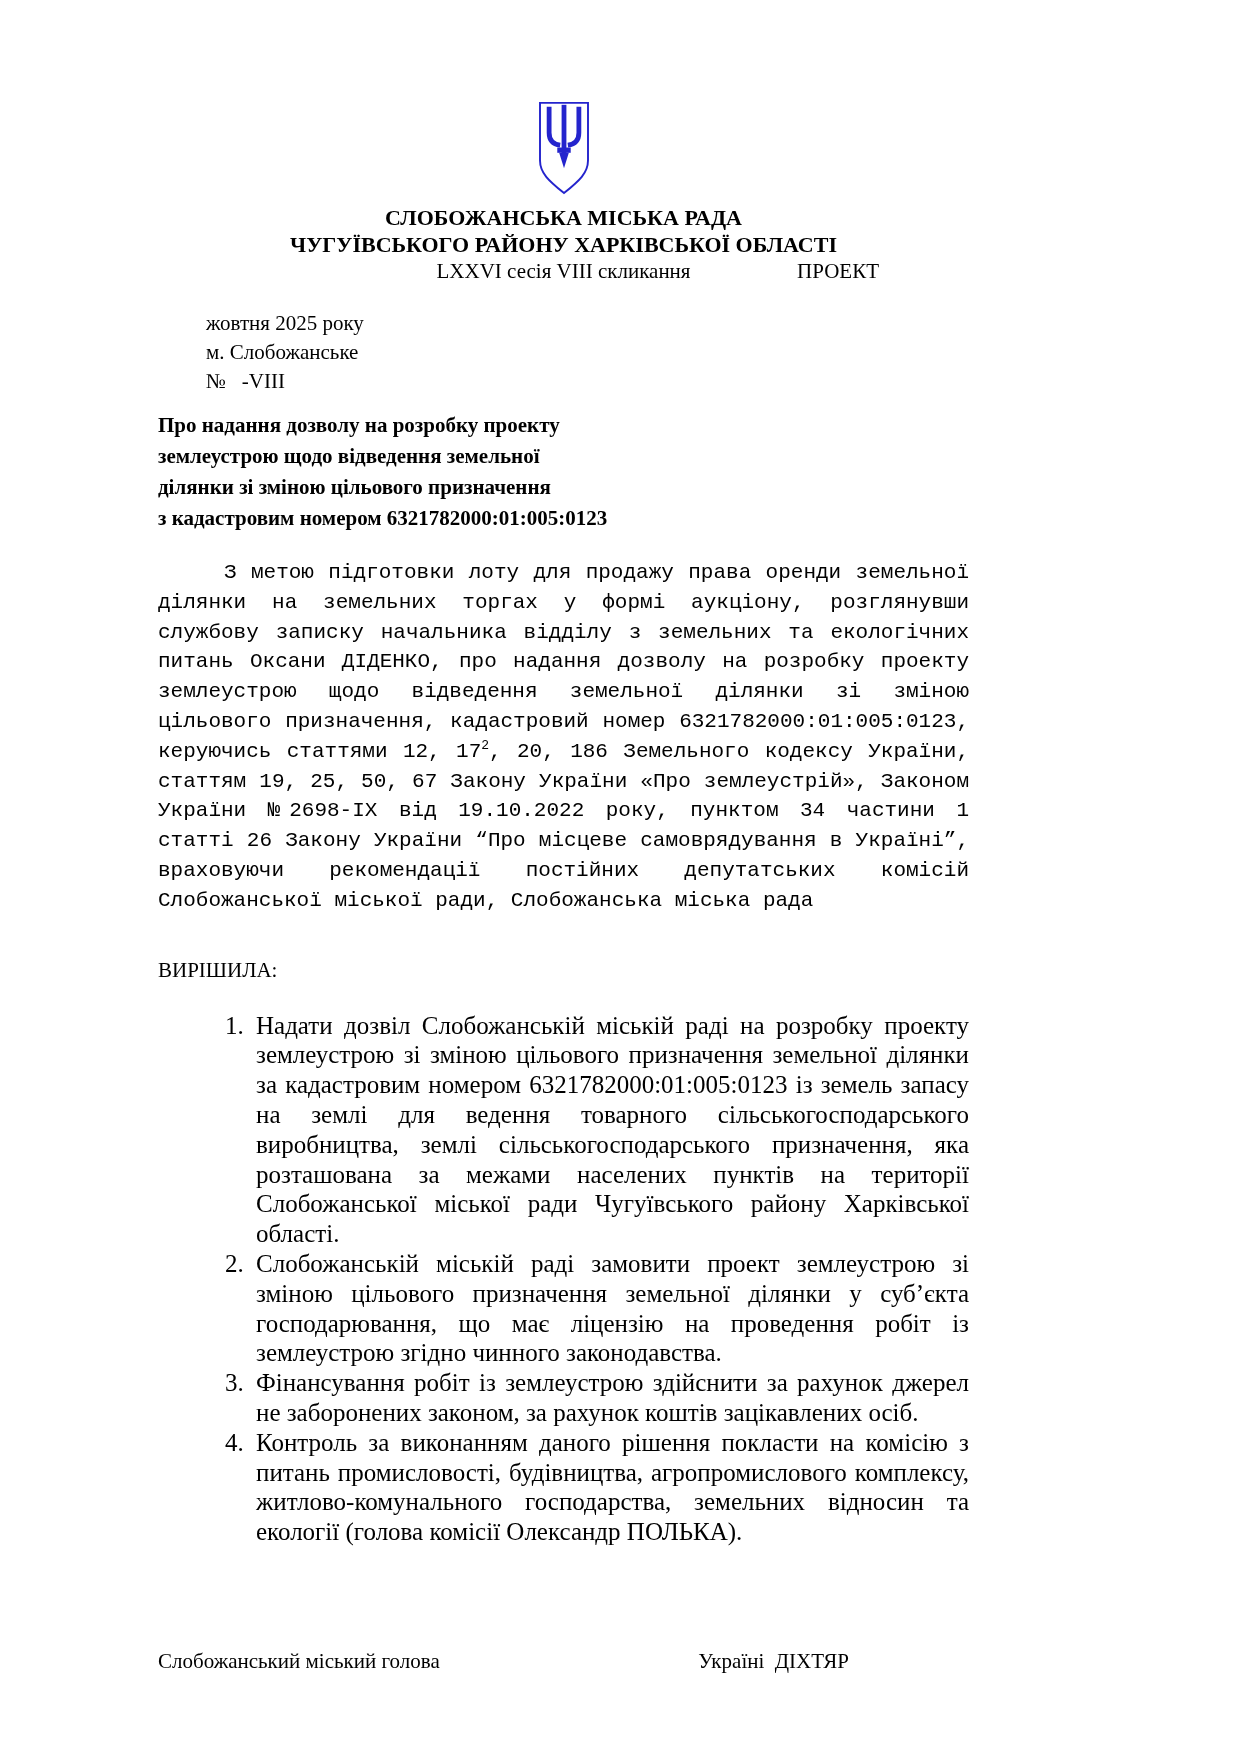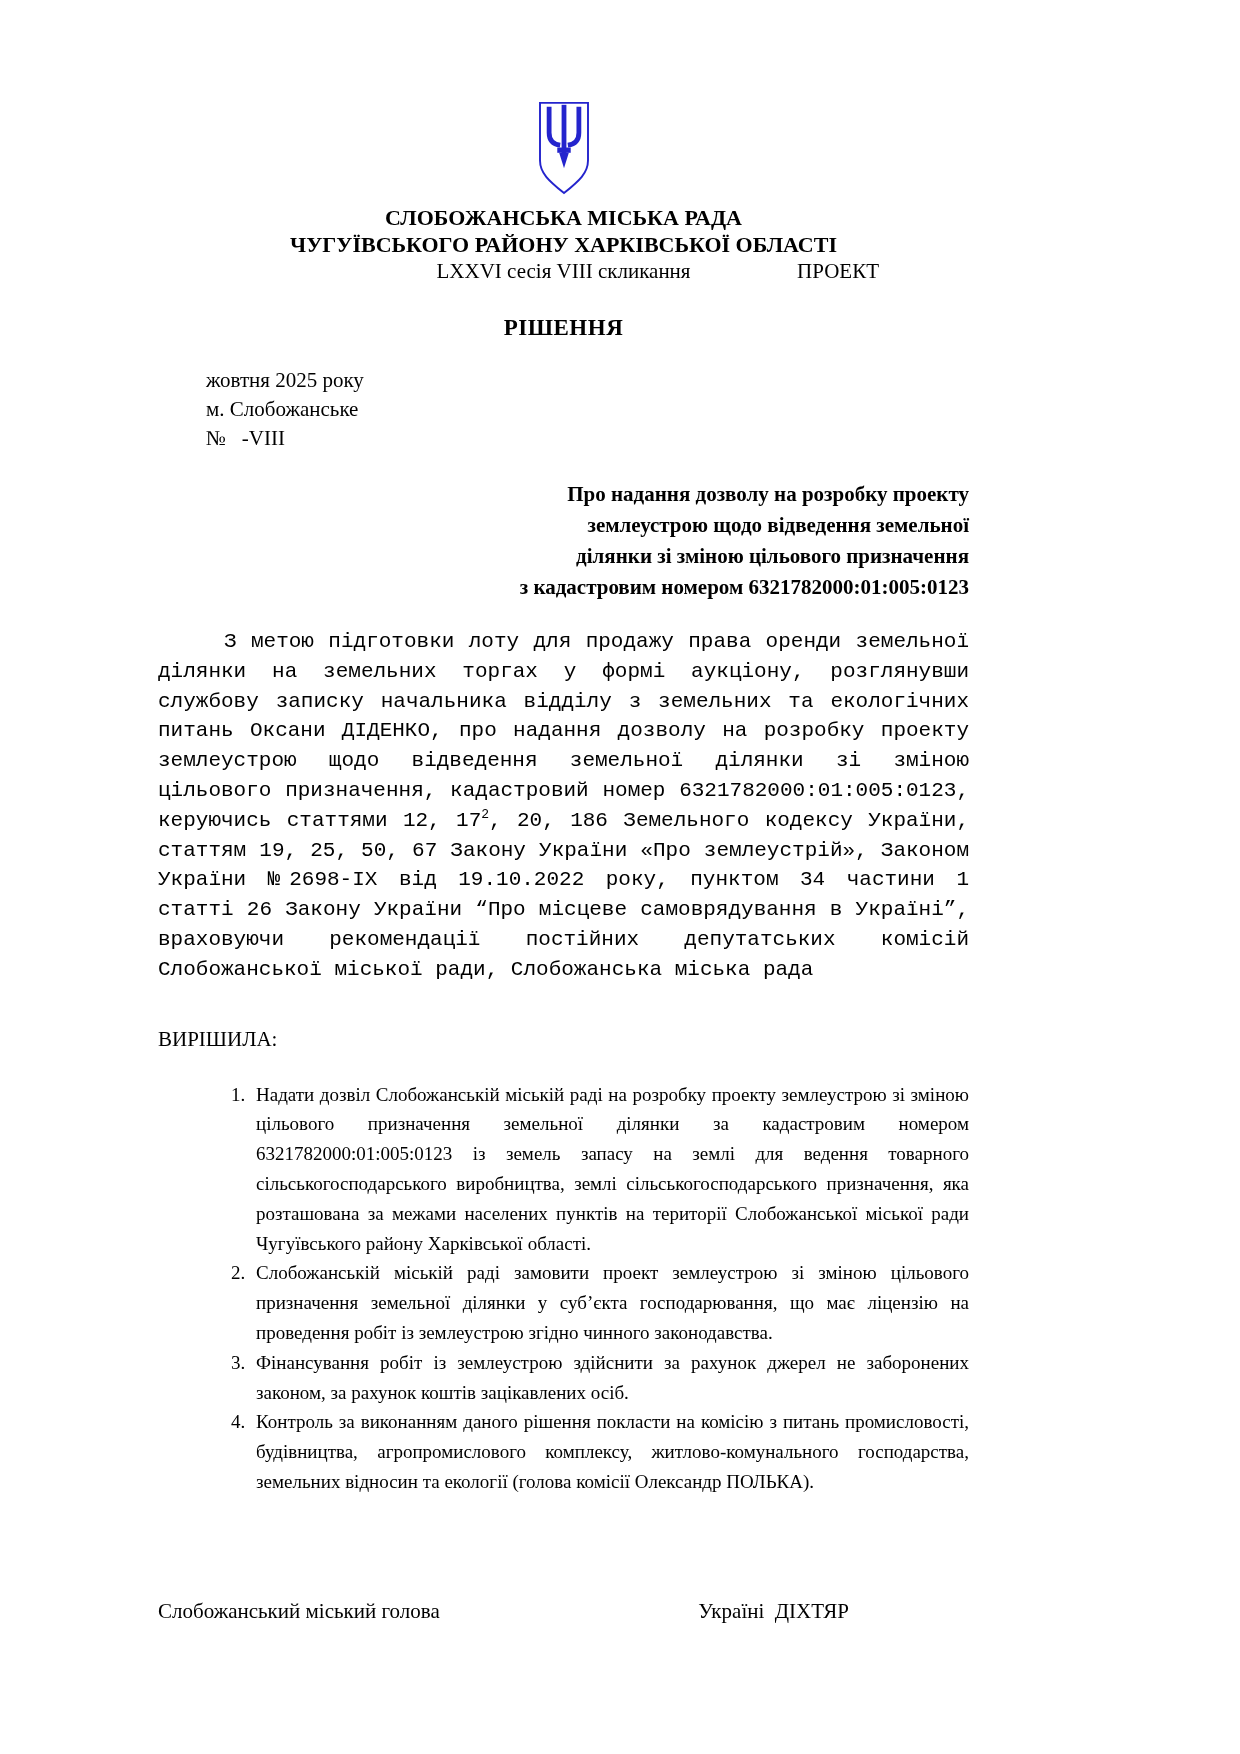--- a/index.html
+++ b/index.html
@@ -14,28 +14,28 @@
   .org1 { margin-top:8px; }
 
   .session-row { position:relative; text-align:center; font-size:21px; line-height:27px; }
   .session-row .draft { position:absolute; right:90px; top:0; }
 
   .doc-type { margin-top:28px; text-align:center; font-weight:bold; font-size:23px; line-height:29px; letter-spacing:0.5px; }
 
   .date-row { margin-top:24px; display:flex; justify-content:space-between; font-size:21px; line-height:29px; padding-left:48px; padding-right:152px;flex-direction:column; }
   .pre { white-space:pre; }
 
-  .subject { margin-top:26px; font-weight:bold; font-size:21px; line-height:31px;text-align:right; }
+  .subject { margin-top:14px; font-weight:bold; font-size:21px; line-height:31px; }
 
   .preamble { margin-top:24px; font-size:21px; line-height:29.8px; text-align:justify; text-indent:66px;font-family:Liberation Mono, monospace; }
   .preamble sup { font-size:0.62em; vertical-align:super; line-height:0; }
 
   .resolved { margin-top:40px; font-size:21px; line-height:29px; }
 
-  ol.items { margin-top:26px; padding-left:92px; font-size:19px; line-height:29.8px; }
+  ol.items { margin-top:26px; padding-left:92px; font-size:25px; line-height:29.8px; }
   ol.items li { text-align:justify; padding-left:6px; }
 
   .signature { margin-top:100px; display:flex; justify-content:space-between; font-size:21px; line-height:29px; padding-right:120px; }
 </style>
 </head>
 <body>
 
 <div class="page">
 
   <div class="emblem">
@@ -54,21 +54,20 @@
   </div>
 
   <div class="org org1">СЛОБОЖАНСЬКА МІСЬКА РАДА</div>
   <div class="org org2">ЧУГУЇВСЬКОГО РАЙОНУ ХАРКІВСЬКОЇ ОБЛАСТІ</div>
 
   <div class="session-row">
     <span>LXXVI сесія VIII скликання</span>
     <span class="draft">ПРОЕКТ</span>
   </div>
 
-  <div class="doc-type">РІШЕННЯ</div>
 
   <div class="date-row">
     <span>жовтня 2025 року</span>
     <span>м. Слобожанське</span>
     <span class="pre">№   -VIII</span>
   </div>
 
   <div class="subject">
     <div>Про надання дозволу на розробку проекту</div>
     <div>землеустрою щодо відведення земельної</div>

